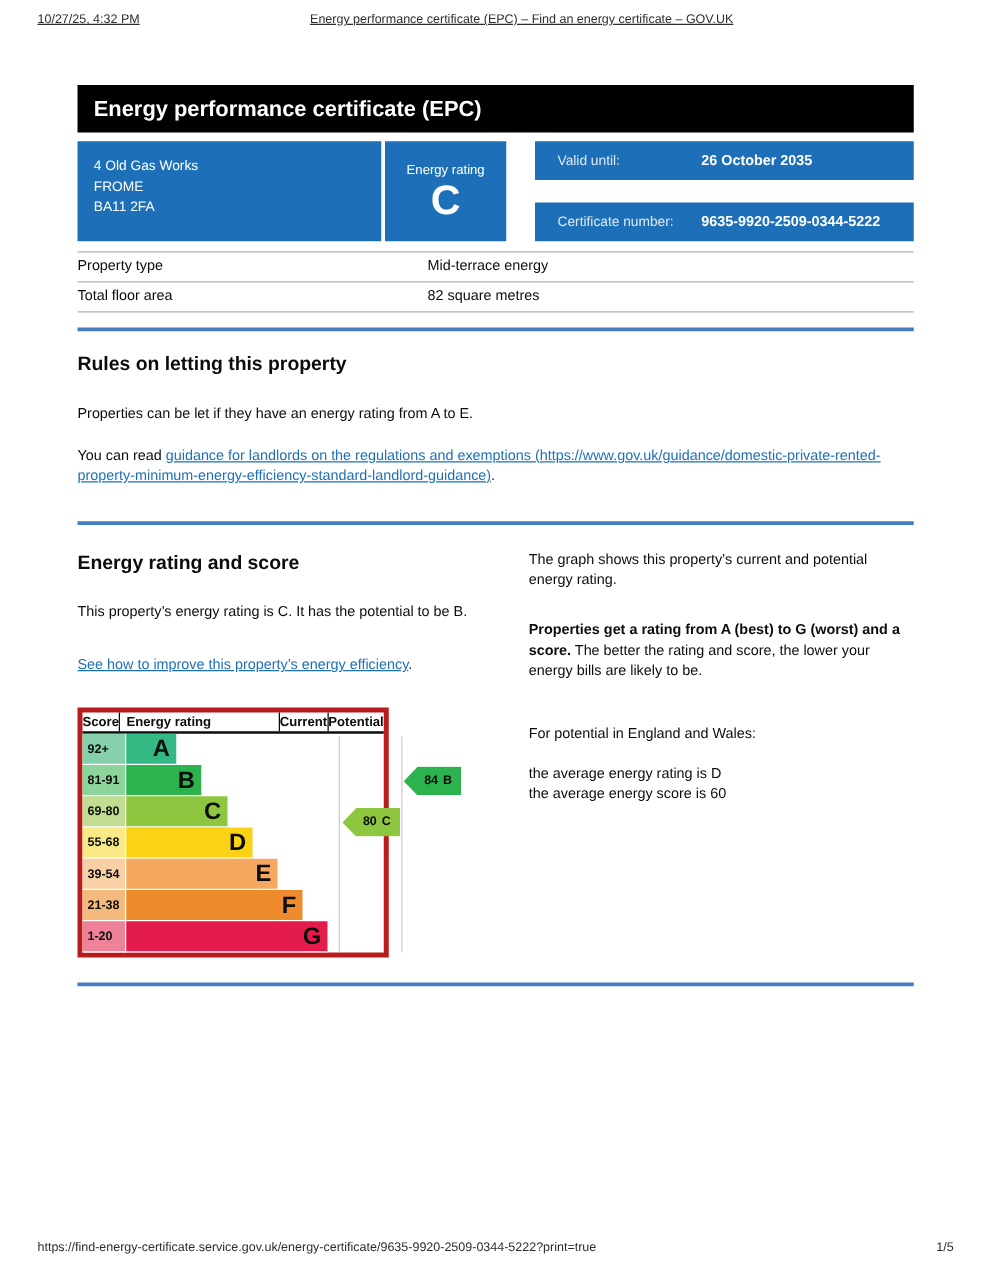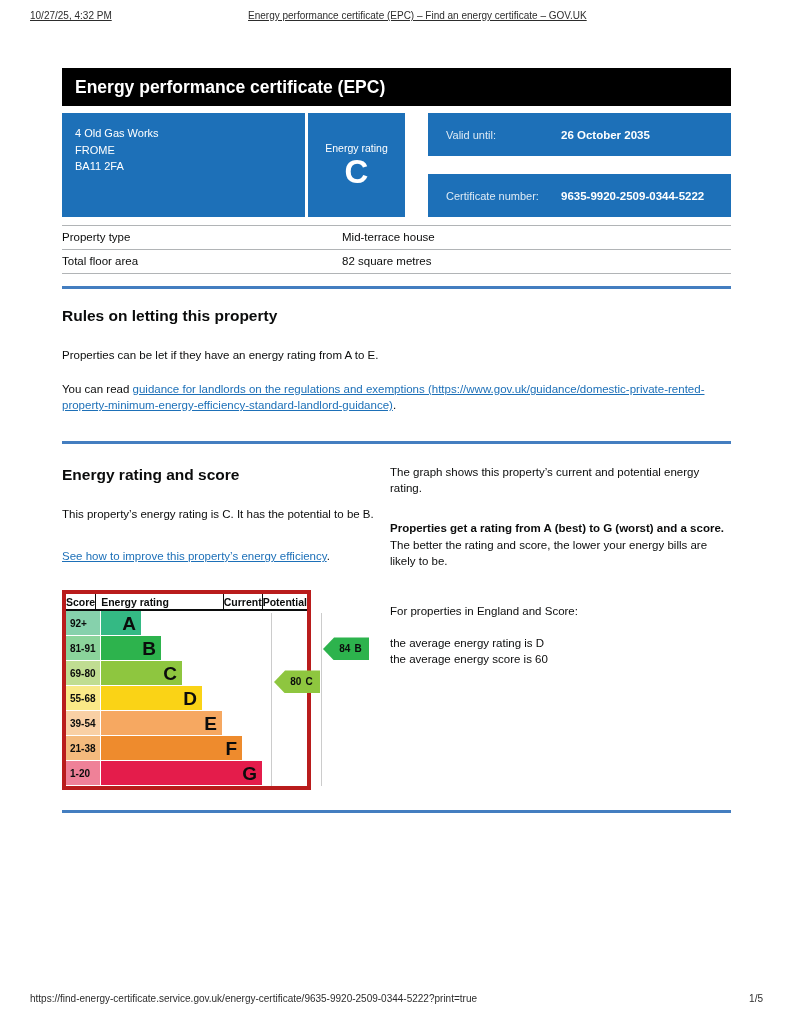--- a/index.html
+++ b/index.html
@@ -29,21 +29,21 @@
   
   .content { position: absolute; top: 68px; left: 62px; width: 669px; }
 
   .banner {
     background: #000000; color: #ffffff;
     height: 38px; display: flex; align-items: center;
     padding-left: 13px;
   }
   .banner h1 { font-size: 17.5px; font-weight: bold; }
 
-  .summary { display: flex; gap: 3px; margin-top: 7px; height: 104px; }
+  .summary { display: flex; gap: 3px; margin-top: 7px; height: 80px; }
   .blue-box { background: #1d70b8; color: #ffffff; }
   .addr-box { width: 243px; padding: 12px 13px; font-size: 11px; line-height: 1.5; }
   .rating-box {
     width: 97px; display: flex; flex-direction: column;
     align-items: center; justify-content: center;
   }
   .rating-label { font-size: 10.5px; margin-bottom: 1px; }
   .rating-letter { font-size: 33px; font-weight: bold; line-height: 1; }
   .validity { flex: 1; display: flex; flex-direction: column; gap: 18px; padding-left: 20px; }
   .validity-row { flex: 1; display: flex; align-items: center; padding: 0 18px; }
@@ -63,21 +63,21 @@
   .rule-2 { margin-top: 28px; }
   .rule-3 { margin-top: 20px; }
 
   h2 { font-size: 15.5px; font-weight: bold; }
   .h2-rules { margin-top: 18px; }
   p, .line { font-size: 11.5px; line-height: 1.4; }
   .p-rules1 { margin-top: 22px; }
   .p-rules2 { margin-top: 18px; }
   a { color: #1d70b8; text-decoration: underline; }
 
-  .cols { display: flex; margin-top: 20px; }
+  .cols { display: flex; gap: 33px; margin-top: 20px; }
   .col-left { width: 328px; }
   .col-right { flex: 1; }
   .h2-score { margin-top: 2px; }
   .p-score1 { margin-top: 22px; }
   .p-score-link { margin-top: 26px; }
   .p-right2 { margin-top: 24px; }
   .p-right3 { margin-top: 34px; }
   .avg-lines { margin-top: 16px; }
 
   
@@ -153,21 +153,21 @@
       <div class="blue-box validity-row" style="background: rgb(29, 112, 184);">
         <span class="v-label">Certificate number:</span>
         <span class="v-value">9635-9920-2509-0344-5222</span>
       </div>
     </div>
   </div>
 
   <div class="prop-table">
     <div class="prop-row">
       <span class="prop-label">Property type</span>
-      <span class="prop-value">Mid-terrace house</span>
+      <span class="prop-value">Mid-terrace energy</span>
     </div>
     <div class="prop-row">
       <span class="prop-label">Total floor area</span>
       <span class="prop-value">82 square metres</span>
     </div>
   </div>
 
   <hr class="blue-rule rule-1">
 
   <h2 class="h2-rules">Rules on letting this property</h2>
@@ -242,21 +242,21 @@
         <div class="arrow arrow-potential" style="background: rgb(45, 179, 77);">
           <span>84</span>
             <span>B</span>
         </div>
       </div>
     </div>
 
     <div class="col-right">
       <p>The graph shows this property’s current and potential energy rating.</p>
       <p class="p-right2"><b>Properties get a rating from A (best) to G (worst) and a score.</b><span> The better the rating and score, the lower your energy bills are likely to be.</span></p>
-      <p class="p-right3">For properties in England and Score:</p>
+      <p class="p-right3">For potential in England and Wales:</p>
       <div class="avg-lines">
         <div class="line">the average energy rating is D</div>
         <div class="line">the average energy score is 60</div>
       </div>
     </div>
   </div>
 
   <hr class="blue-rule rule-3">
 
 </div>

